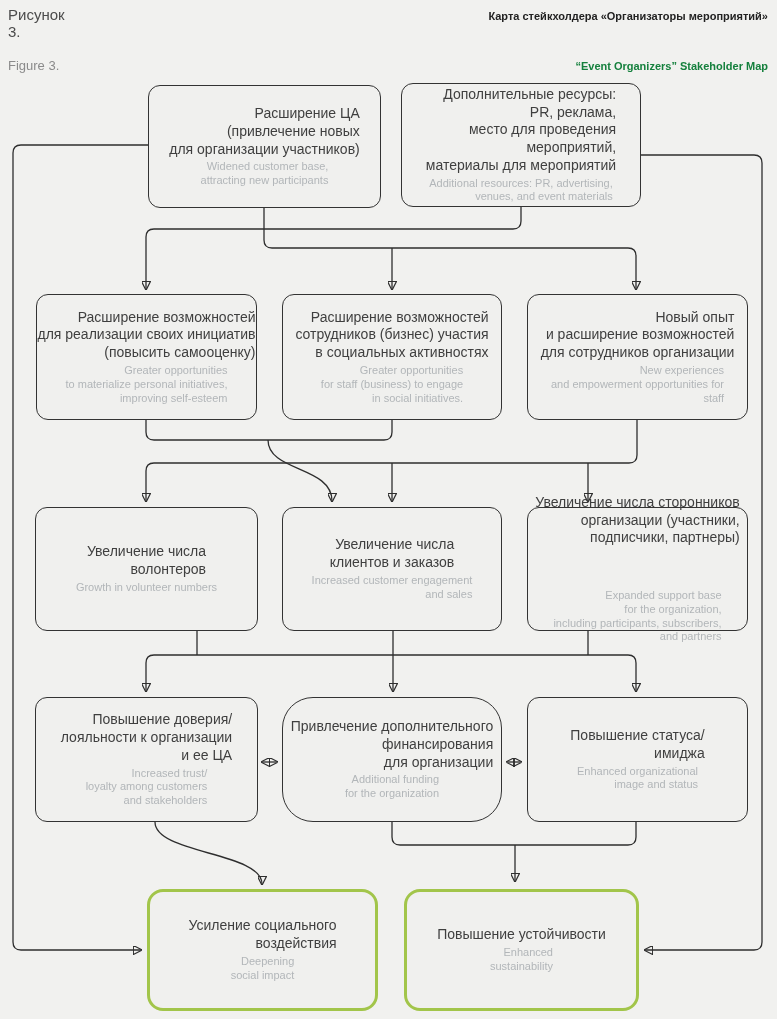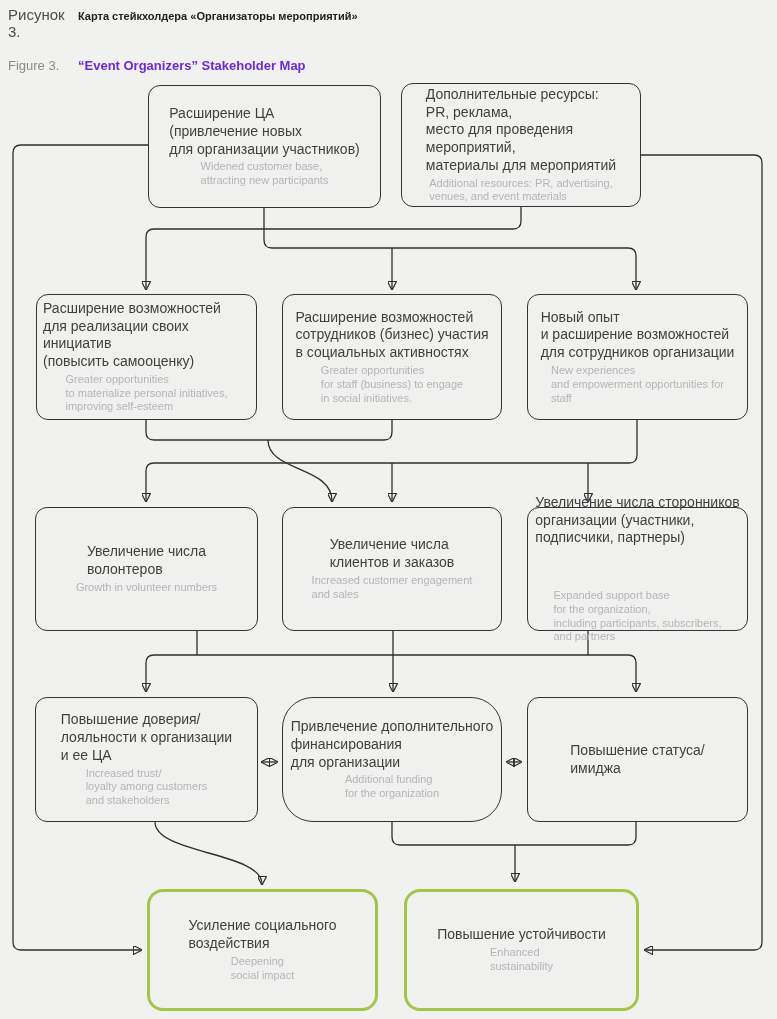--- a/index.html
+++ b/index.html
@@ -1,36 +1,36 @@
 <!DOCTYPE html>
 <html><head>
 <meta charset="utf-8">
 <style>
   html,body{margin:0;padding:0;}
   body{font-family:"Liberation Sans", sans-serif;}
   .page{position:relative;width:777px;height:1019px;background:#f1f1ef;overflow:hidden;}
 
   
   .hdr{position:absolute;left:8px;top:6px;width:760px;}
-  .hdr-row{display:flex;align-items:baseline;}
+  .hdr-row{display:flex;align-items:baseline;justify-content:space-between;}
   .flabel{flex:0 0 70px;}
   .flabel-ru{font-size:15px;color:#4c4c4c;}
   .title-ru{font-size:11px;font-weight:bold;color:#222;}
   .flabel-en{font-size:13px;color:#8b8b8b;}
-  .title-en{font-size:13px;font-weight:600;color:#6d28d9;}
+  .title-en{font-size:11px;font-weight:600;color:#15803d;}
   .hdr-row + .hdr-row{margin-top:18px;}
 
   
   .wires{position:absolute;left:0;top:0;width:777px;height:1019px;}
   .wires path{fill:none;stroke:#2e2e2e;stroke-width:1.3px;}
 
   
   .node{position:absolute;box-sizing:border-box;display:flex;flex-direction:column;
-        align-items:center;justify-content:center;text-align:left;
-        background:#f0f0ee;border:1.3px solid #333;border-radius:12px;padding:4px 6px;}
+        align-items:center;justify-content:center;text-align:right;
+        background:#f0f0ee;border:1.3px solid #333;border-radius:12px;padding:4px 0;}
   .node .ru{white-space:pre-line;font-size:14px;line-height:1.27;color:#3f3f3f;}
   .node .en{white-space:pre-line;font-size:11px;line-height:1.25;color:#b2b6b9;margin-top:2px;}
   .outcome{border:3.5px solid #a2c54a;border-radius:16px;}
 
   .b1 {left:148px;top:85px; width:233px;height:123px;}
   .b2 {left:401px;top:83px; width:240px;height:124px;}
   .b3 {left:36px; top:294px;width:221px;height:126px;}
   .b4 {left:282px;top:294px;width:220px;height:126px;}
   .b5 {left:527px;top:294px;width:221px;height:126px;}
   .b6 {left:35px; top:507px;width:223px;height:124px;}
@@ -169,20 +169,22 @@
   <div class="node b10">
     <div class="ru">Привлечение дополнительного
 финансирования
 для организации</div>
     <div class="en">Additional funding
 for the organization</div>
   </div>
   <div class="node b11">
     <div class="ru">Повышение статуса/
 имиджа</div>
+    <div class="en">Enhanced organizational
+image and status</div>
   </div>
   <div class="node outcome b12">
     <div class="ru">Усиление социального
 воздействия</div>
     <div class="en">Deepening
 social impact</div>
   </div>
   <div class="node outcome b13">
     <div class="ru">Повышение устойчивости</div>
     <div class="en">Enhanced

